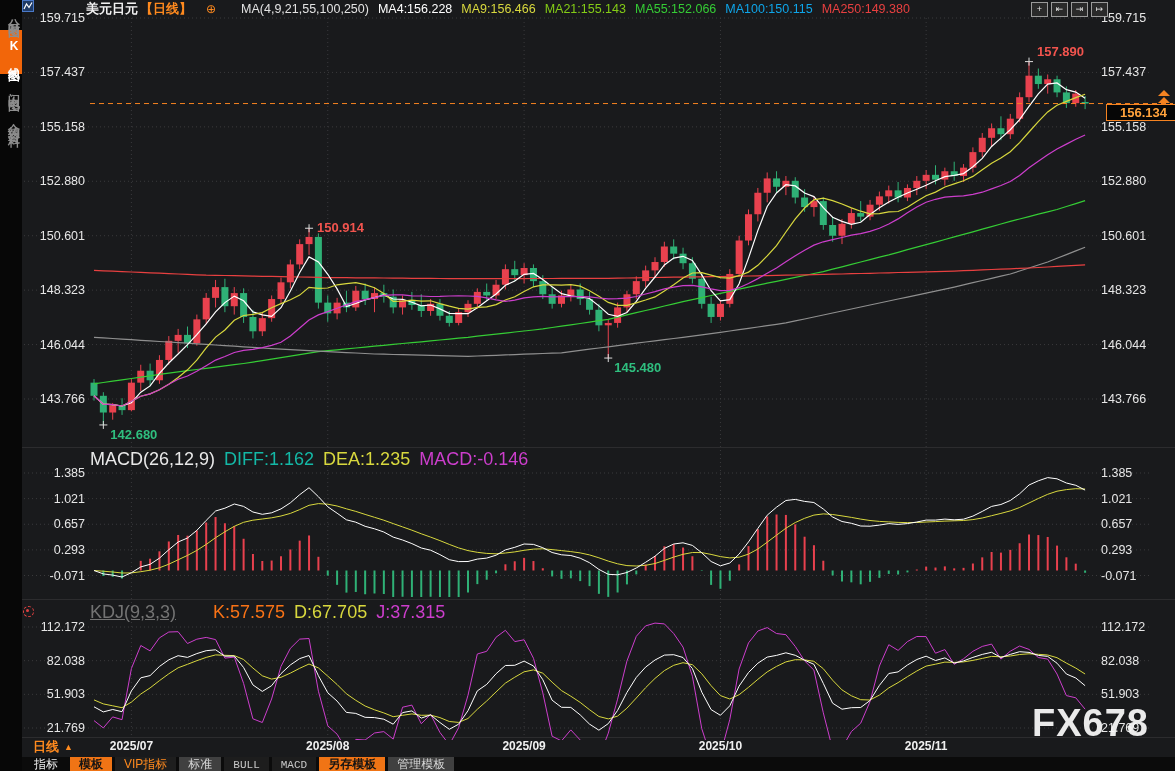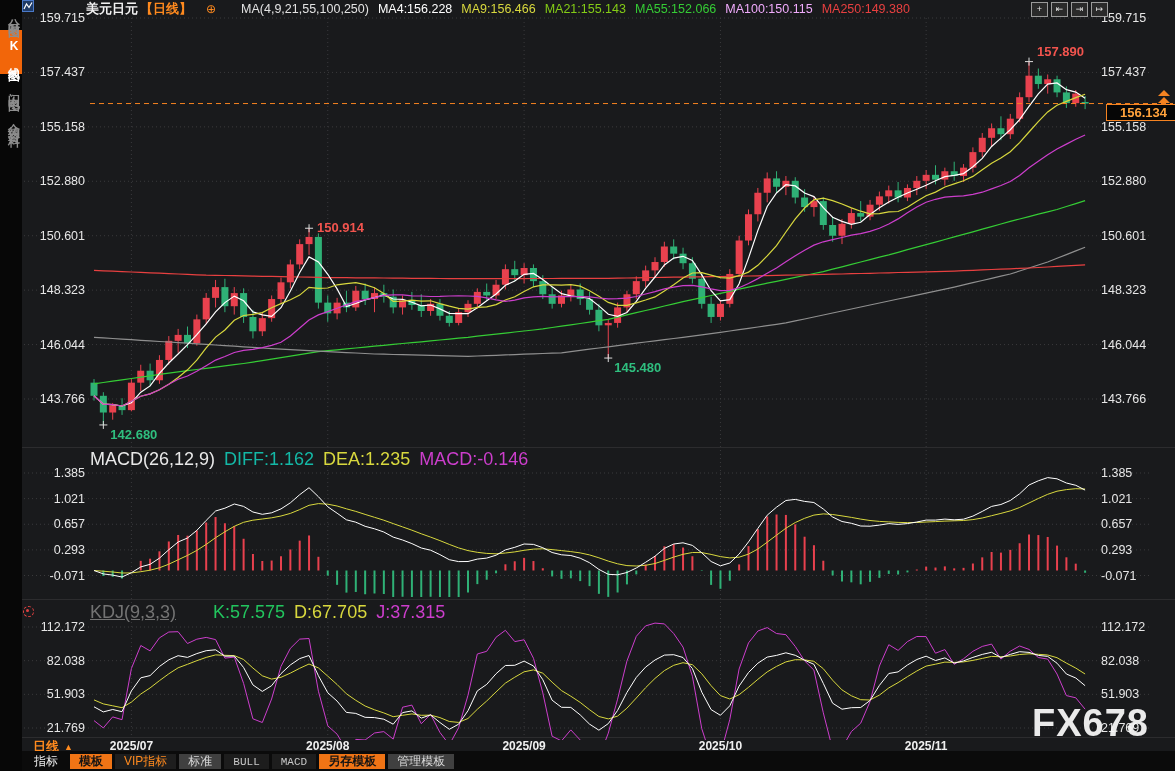--- a/index.html
+++ b/index.html
@@ -37,21 +37,21 @@
   #price-arrow .tri{width:0;height:0;border-left:6px solid transparent;border-right:6px solid transparent;
                     border-bottom:6px solid #f58321;margin-bottom:1px;}
   
   #config-dot{position:absolute;left:23px;top:606px;width:9px;height:9px;z-index:3;
               border:1px dashed #e04040;border-radius:50%;}
   #config-dot span{position:absolute;left:2px;top:2px;width:3px;height:3px;background:#e04040;border-radius:50%;display:block;}
   
   #date-row{position:absolute;left:22px;right:0;top:738px;height:17px;z-index:3;display:flex;align-items:center;}
   #period-label{color:#ff8a1e;font-weight:bold;font-size:13px;margin-left:11px;cursor:pointer;}
   #period-arrow{color:#ff8a1e;font-size:9px;margin-left:5px;cursor:pointer;}
-  #tabbar{position:absolute;left:22px;right:0;bottom:0;height:20px;background:#0b0b0b;z-index:4;
+  #tabbar{position:absolute;left:22px;right:0;bottom:0;height:14px;background:#0b0b0b;z-index:4;
           display:flex;align-items:center;gap:3px;padding-left:3px;font-size:12px;}
   .tab{padding:1px 9px;line-height:13px;cursor:pointer;}
   .tab.plain{color:#efefef;}
   .tab.active{background:#f07415;color:#141414;font-weight:bold;}
   .tab.vip{color:#ff8a1e;background:#1e1e1e;}
   .tab.tile{background:#404040;color:#d8d8d8;}
   .tab.mono{font-family:"Liberation Mono",monospace;font-size:11px;background:#1d1d1d;color:#c8c8c8;padding:2px 9px 0 9px;}
   
   #watermark{position:absolute;left:1032px;top:702px;z-index:5;color:#fafafa;opacity:.93;
              font-size:38px;font-weight:700;letter-spacing:1px;}
@@ -517,41 +517,41 @@
           <rect x="0.5" y="0.5" width="11" height="11" fill="#1e3a66" stroke="#4a79c8"></rect>
           <path d="M2 9 L4.5 4 L7 7.5 L10 2.5" fill="none" stroke="#ffffff" stroke-width="1.2"></path>
         </svg>
     </span>
     <div id="ma-legend">
         <span class="legend-item" style="color: rgb(226, 226, 226);">MA(4,9,21,55,100,250)</span>
         <span class="legend-item" style="color: rgb(255, 255, 255);">MA4:156.228</span>
         <span class="legend-item" style="color: rgb(216, 216, 62);">MA9:156.466</span>
         <span class="legend-item" style="color: #84cc16;">MA21:155.143</span>
         <span class="legend-item" style="color: rgb(53, 204, 53);">MA55:152.066</span>
-        <span class="legend-item" style="color: #f0abfc;">MA100:150.115</span>
+        <span class="legend-item" style="color: #0ea5e9;">MA100:150.115</span>
         <span class="legend-item" style="color: rgb(232, 64, 64);">MA250:149.380</span>
       </div>
   </div>
 
   <div id="win-icons">
       <div class="win-icon">+</div>
       <div class="win-icon">⇤</div>
       <div class="win-icon">⇥</div>
       <div class="win-icon">↦</div>
     </div>
 
   <div id="macd-legend" class="panel-legend">
       <span class="legend-item" style="color: rgb(232, 232, 232);">MACD(26,12,9)</span>
       <span class="legend-item" style="color: #14b8a6;">DIFF:1.162</span>
       <span class="legend-item" style="color: rgb(216, 216, 62);">DEA:1.235</span>
       <span class="legend-item" style="color: rgb(204, 62, 204);">MACD:-0.146</span>
     </div>
   <div id="kdj-legend" class="panel-legend">
       <span class="legend-item" style="color: #737373; text-decoration: underline;">KDJ(9,3,3)</span>
-      <span class="legend-item" style="color: #22c55e; padding-left: 28px;">K:57.575</span>
+      <span class="legend-item" style="color: #f97316; padding-left: 28px;">K:57.575</span>
       <span class="legend-item" style="color: rgb(216, 216, 62);">D:67.705</span>
       <span class="legend-item" style="color: rgb(204, 62, 204);">J:37.315</span>
     </div>
 
   <div id="config-dot">
       <span></span>
     </div>
 
   <div id="price-tag">156.134</div>
   <div id="price-arrow">

